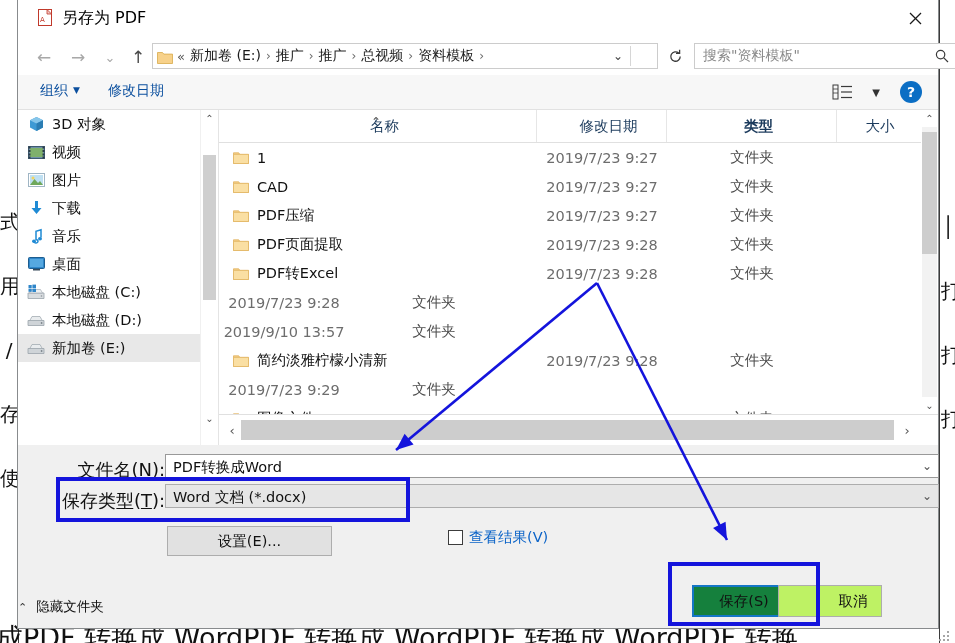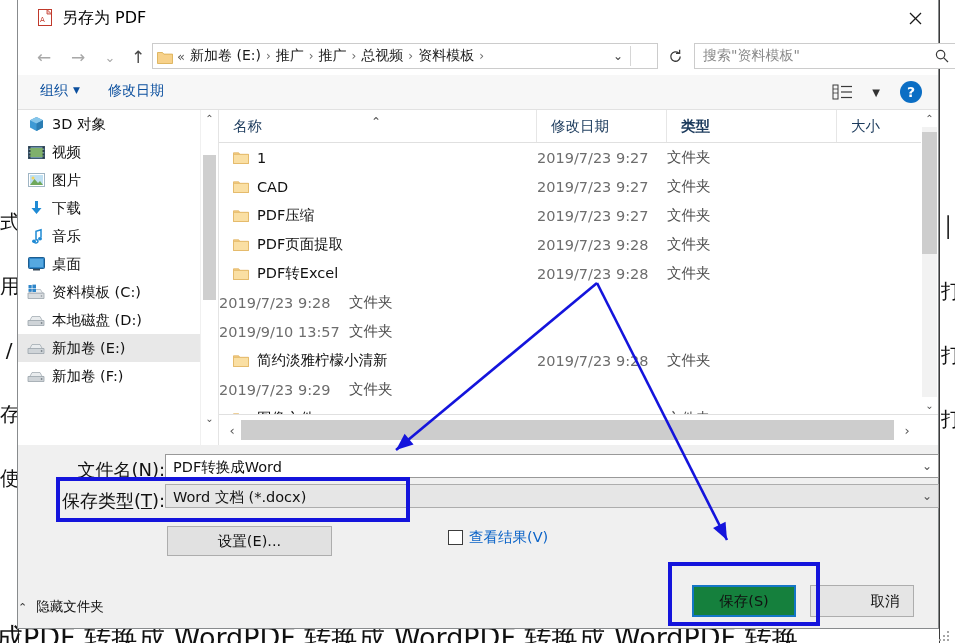--- a/index.html
+++ b/index.html
@@ -111,21 +111,21 @@
   }
   .tb-viewicon { position:absolute; right: 84px; top: 8px; width: 22px; height: 18px; cursor:pointer;}
   .tb-viewcaret { position:absolute; right: 58px; top: 12px; font-size: 10px; color:#333; cursor:pointer;}
   .tb-help {
     position:absolute; right: 16px; top: 6px; width: 22px; height: 22px; border-radius: 50%;
     background: #0b6ec4; color: #fff; font-size: 14px; font-weight: bold;
     display:flex; align-items:center; justify-content:center; cursor:pointer;
   }
 
   
-  .body-split { position: relative; height: 335px; background: #0ea5e9; }
+  .body-split { position: relative; height: 335px; background: #0ea5e9; text-align: center; }
 
   .sidebar {
     position: absolute; left: 0; top: 0; width: 200px; height: 335px;
     background: #ffffff; overflow: hidden;
   }
   .side-item {
     position: relative; height: 28px; display: flex; align-items: center;
     padding-left: 34px; cursor: pointer; font-size: 14.5px; color: #111;
   }
   .side-item.selected { background: #e8e8e8; }
@@ -224,22 +224,22 @@
   }
   .chk-box { width: 13px; height: 13px; background:#fff; border:1px solid #3c3c3c; margin-right: 6px; }
   .chk-label { font-size: 14.5px; color: #0b63c7; }
 
   .btn-save {
     position: absolute; left: 692px; top: 585px; width: 104px; height: 32px;
     background: #15803d; border: 2px solid #1476c6; font-size: 14.5px; color:#111;
     display:flex; align-items:center; justify-content:center; cursor:pointer; box-sizing:border-box;
   }
   .btn-cancel {
-    position: absolute; left: 810px; top: 585px; width: 104px; height: 32px;
-    background: #e5e5e5; border: 1px solid #adadad; font-size: 14.5px; color:#111;
+    position: absolute; left: 778px; top: 585px; width: 104px; height: 32px;
+    background: #bef264; border: 1px solid #adadad; font-size: 14.5px; color:#111;
     display:flex; align-items:center; justify-content:center; cursor:pointer; box-sizing:border-box;padding-left:46px;
   }
 
   .hidefolders {
     position: absolute; left: 18px; top: 598px; display:flex; align-items:center;
     font-size: 13.5px; color:#111; cursor:pointer;
   }
   .hidefolders .chev { font-size: 11px; margin-right: 9px; color:#333; }
 
   .grip { position:absolute; right: 4px; bottom: 3px; width: 12px; height: 12px; }
@@ -438,51 +438,41 @@
                   <path d="M2.5 9 L4.5 5.5 h9 L15.5 9 Z" fill="#eceff1" stroke="#9aa3ab" stroke-width="0.6"></path>
                   <g fill="#2f86c9">
                     <rect x="1.5" y="1" width="3.2" height="3"></rect>
                     <rect x="5.4" y="0.6" width="3.6" height="3.4"></rect>
                     <rect x="1.5" y="4.6" width="3.2" height="3.2"></rect>
                     <rect x="5.4" y="4.6" width="3.6" height="3.4"></rect>
                   </g>
                   <circle cx="14.5" cy="12" r="0.8" fill="#8a9299"></circle>
                 </svg>
               </span>
-              <span>资料模板 (C:)</span>
+              <span>本地磁盘 (C:)</span>
             </div>
             <div class="side-item">
               <span class="side-ico">
                 <svg width="18" height="14" viewBox="0 0 18 14">
                   <path d="M1 7.5 h16 v5 H1 Z" fill="#cfd4d8" stroke="#9aa3ab" stroke-width="0.8"></path>
                   <path d="M2.8 7.5 L5 3.5 h8 L15.2 7.5 Z" fill="#e9ecee" stroke="#9aa3ab" stroke-width="0.7"></path>
                   <circle cx="14.6" cy="10" r="0.9" fill="#7d868d"></circle>
                 </svg>
               </span>
               <span>本地磁盘 (D:)</span>
             </div>
             <div class="side-item selected">
               <span class="side-ico">
                 <svg width="18" height="14" viewBox="0 0 18 14">
                   <path d="M1 7.5 h16 v5 H1 Z" fill="#cfd4d8" stroke="#9aa3ab" stroke-width="0.8"></path>
                   <path d="M2.8 7.5 L5 3.5 h8 L15.2 7.5 Z" fill="#e9ecee" stroke="#9aa3ab" stroke-width="0.7"></path>
                   <circle cx="14.6" cy="10" r="0.9" fill="#7d868d"></circle>
                 </svg>
               </span>
               <span>新加卷 (E:)</span>
-            </div>
-            <div class="side-item">
-              <span class="side-ico">
-                <svg width="18" height="14" viewBox="0 0 18 14">
-                  <path d="M1 7.5 h16 v5 H1 Z" fill="#cfd4d8" stroke="#9aa3ab" stroke-width="0.8"></path>
-                  <path d="M2.8 7.5 L5 3.5 h8 L15.2 7.5 Z" fill="#e9ecee" stroke="#9aa3ab" stroke-width="0.7"></path>
-                  <circle cx="14.6" cy="10" r="0.9" fill="#7d868d"></circle>
-                </svg>
-              </span>
-              <span>新加卷 (F:)</span>
             </div>
           </div>
         <div class="side-scroll">
           <div class="sb-up">⌃</div>
           <div class="sb-thumb"></div>
           <div class="sb-dn">⌄</div>
         </div>
       </div>
       <div class="splitter"></div>
 

